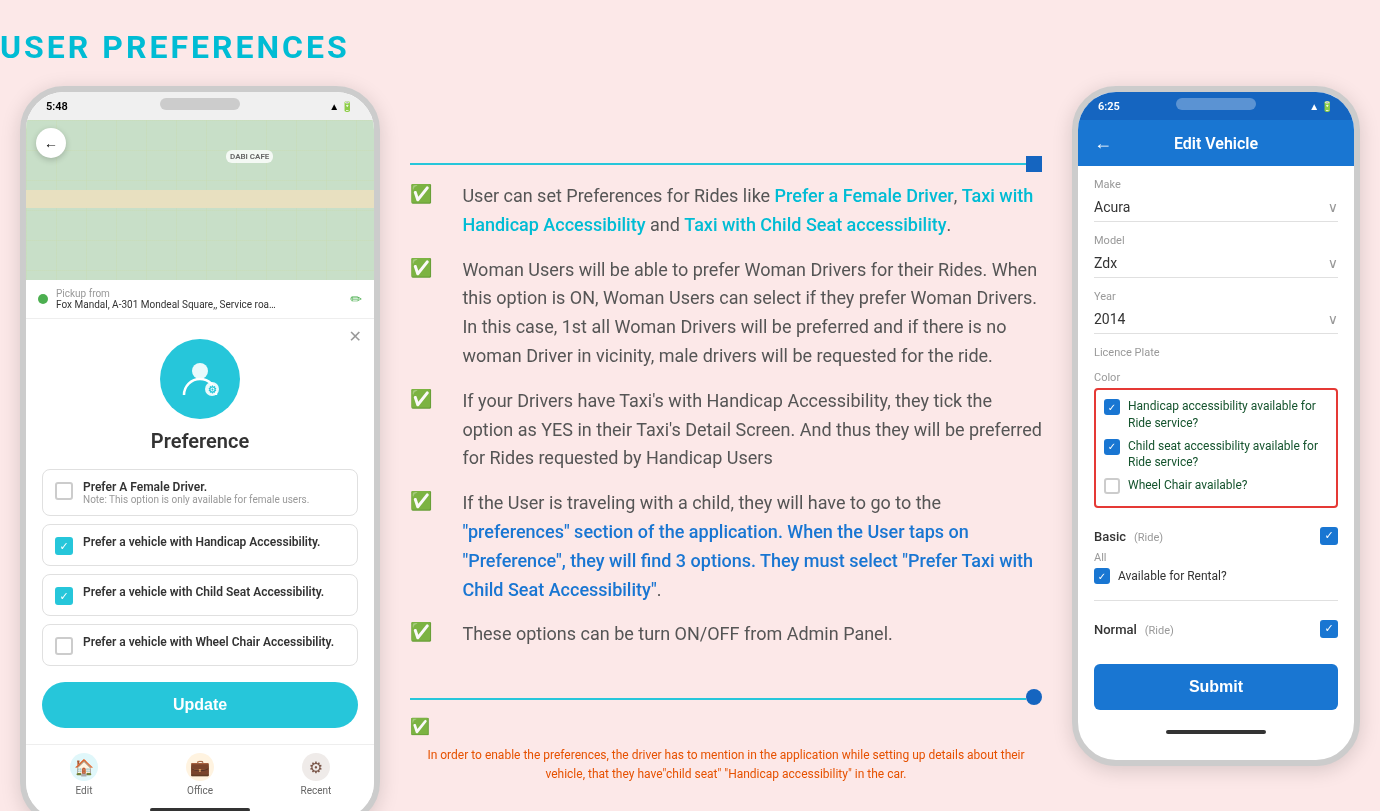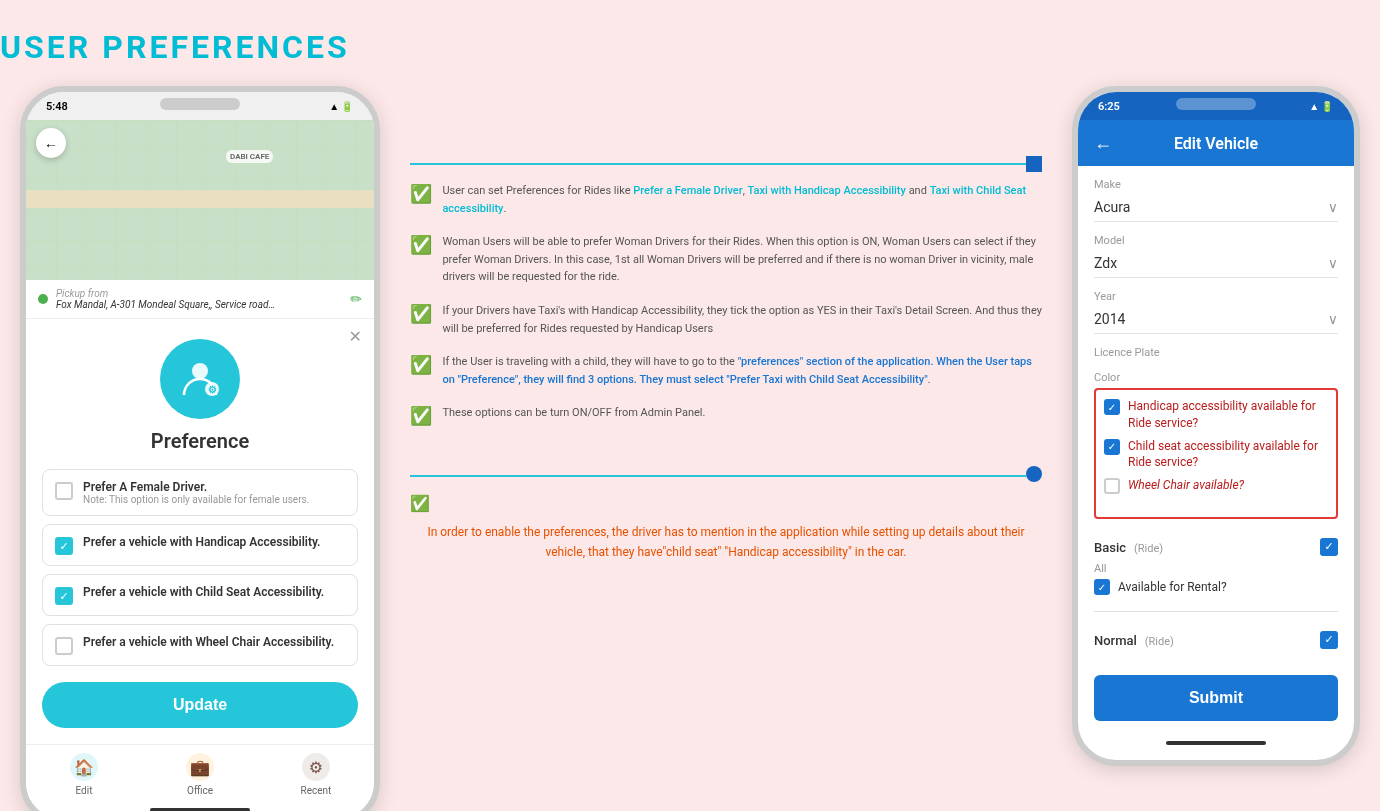--- a/index.html
+++ b/index.html
@@ -131,21 +131,20 @@
 
     .pickup-dot {
       width: 10px;
       height: 10px;
       background: #4caf50;
       border-radius: 50%;
     }
 
     .pickup-text {
       flex: 1;
-      font-style: italic;
     }
 
     .pickup-label {
       font-size: 10px;
       color: #999;
     }
 
     .pickup-address {
       font-size: 10px;
       color: #333;
@@ -336,23 +335,24 @@
     }
 
     .bullet-icon {
       color: #26c6da;
       font-size: 18px;
       flex-shrink: 0;
       margin-top: 1px;
     }
 
     .bullet-text {
-      font-size: 11px;
+      font-size: 18px;
       line-height: 1.6;
       color: #555;
+      margin-left: 20px;
     }
 
     .bullet-text .highlight-teal { color: #00bcd4; font-weight: 500; }
     .bullet-text .highlight-blue { color: #1976d2; font-weight: 500; }
 
     .bottom-note {
       text-align: center;
       font-size: 12px;
       color: #e65100;
       line-height: 1.6;
@@ -445,22 +445,21 @@
     }
 
     .color-checkbox-item {
       display: flex;
       align-items: flex-start;
       gap: 8px;
       margin-bottom: 6px;
     }
 
     .color-checkbox-item:last-child {
-      margin-bottom: 15px;
-      font-style: italic;
+      margin-bottom: 4px;
     }
 
     .cb-box {
       width: 16px;
       height: 16px;
       border-radius: 3px;
       flex-shrink: 0;
       margin-top: 1px;
       display: flex;
       align-items: center;
@@ -473,21 +472,21 @@
       color: white;
     }
 
     .cb-box.unchecked {
       border: 2px solid #ccc;
       background: white;
     }
 
     .cb-text {
       font-size: 12px;
-      color: #b91c1c;
+      color: #14532d;
       line-height: 1.4;
     }
 
     
     .ride-section {
       margin-top: 10px;
       padding: 8px 0;
     }
 
     .ride-section-header {

